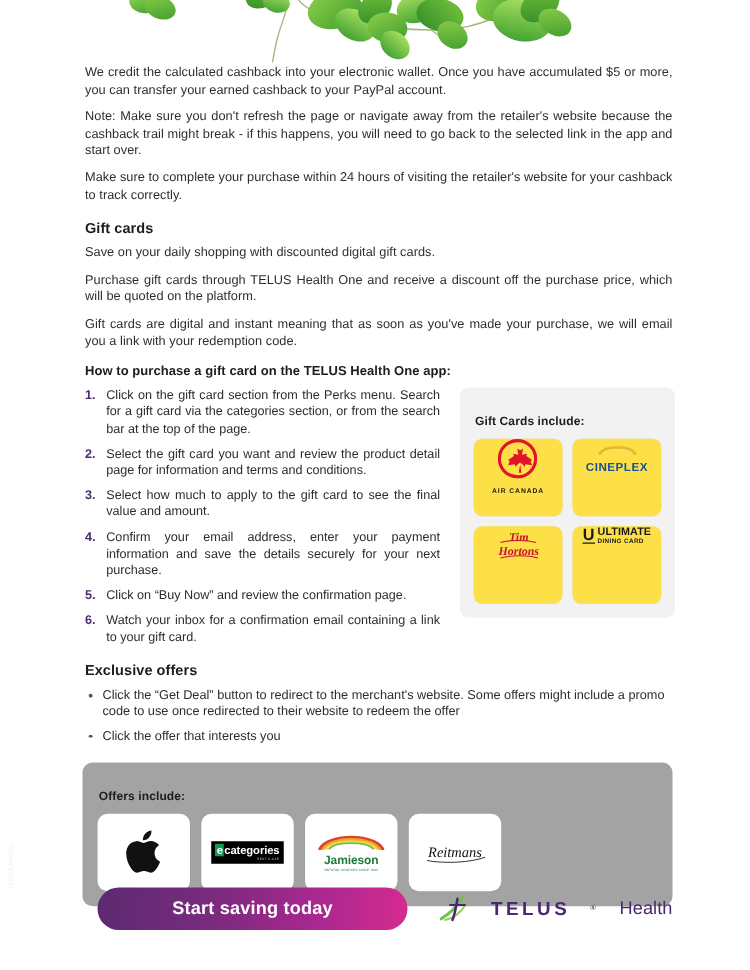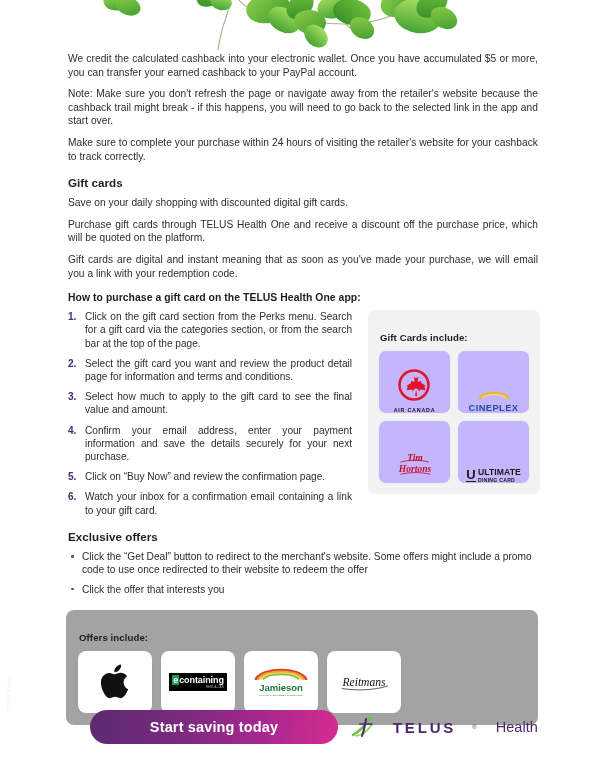--- a/index.html
+++ b/index.html
@@ -93,24 +93,24 @@
     font-size:9.6px;
     font-weight:bold;
     color:#1d1d1d;
     margin:12px 0 8px 1px;
     letter-spacing:.01em;
   }
   .tile-grid{
     display:flex;flex-wrap:wrap;gap:8px;
   }
   .tile{
-    background:#c4b5fd;
+    background:#fde047;
     border-radius:7px;
     width:71px;height:62px;
-    display:flex;align-items:flex-end;justify-content:center;
+    display:flex;align-items:flex-start;justify-content:center;
     box-shadow:0 0 0 .5px rgba(0,0,0,.035);
   }
 
   
   ul.bullets{
     margin:3px 0 0 0;padding:0;list-style:none;
   }
   ul.bullets li{
     position:relative;
     padding-left:14px;
@@ -143,21 +143,21 @@
     width:74px;height:62px;
     display:flex;align-items:center;justify-content:center;
     box-shadow:0 0 0 .5px rgba(0,0,0,.035);
   }
 
   
   .footer{
     position:absolute;left:0;top:700px;width:600px;height:76px;
   }
   .cta{
-    position:absolute;left:90px;top:10px;
+    position:absolute;left:78px;top:10px;
     width:248px;height:34px;
     border-radius:18px;
     background:linear-gradient(95deg,#5c2a70 0%,#7b2a7e 38%,#a8288f 70%,#d62b8f 100%);
     display:flex;align-items:center;justify-content:center;
     border:none;
     cursor:pointer;
   }
   .cta span{
     color:#fff;font-size:14.5px;font-weight:bold;letter-spacing:.01em;
   }
@@ -384,21 +384,21 @@
           <svg width="30" height="36" viewBox="0 0 60 72">
             <path fill="#111" d="M38.8 11.6c2.3-2.9 3.9-6.8 3.4-10.8-3.4.2-7.5 2.3-9.9 5.2-2.2 2.5-4.1 6.5-3.6 10.4 3.8.3 7.7-1.9 10.1-4.8z"></path>
             <path fill="#111" d="M42.2 17.6c-5.5-.3-10.1 3.1-12.7 3.1-2.7 0-6.7-3-11-2.9-5.7.1-10.9 3.3-13.8 8.4-5.9 10.2-1.5 25.4 4.2 33.7 2.8 4.1 6.2 8.7 10.6 8.5 4.2-.2 5.8-2.7 10.9-2.7s6.5 2.7 11 2.6c4.5-.1 7.4-4.1 10.2-8.3 3.2-4.8 4.5-9.4 4.6-9.6-.1-.1-8.8-3.4-8.9-13.4-.1-8.4 6.8-12.4 7.1-12.6-3.9-5.7-9.9-6.4-12.2-6.8z"></path>
           </svg>
         </div>
 
         <div class="offer-tile">
           <div class="lg-ent">
             <div class="e-row">
               <span class="e-sq">e</span>
-                <span class="e-txt">containing</span>
+                <span class="e-txt">categories</span>
             </div>
             <div class="e-sub">RENT-A-CAR</div>
           </div>
         </div>
 
         <div class="offer-tile">
           <div class="lg-jam">
             <svg width="54" height="14" viewBox="0 0 108 28">
               <path d="M4 26 C 18 2, 90 2, 104 26" fill="none" stroke="#d8442a" stroke-width="5.5" stroke-linecap="round"></path>
               <path d="M9 26 C 22 6, 86 6, 99 26" fill="none" stroke="#f0a22e" stroke-width="4.5" stroke-linecap="round"></path>

